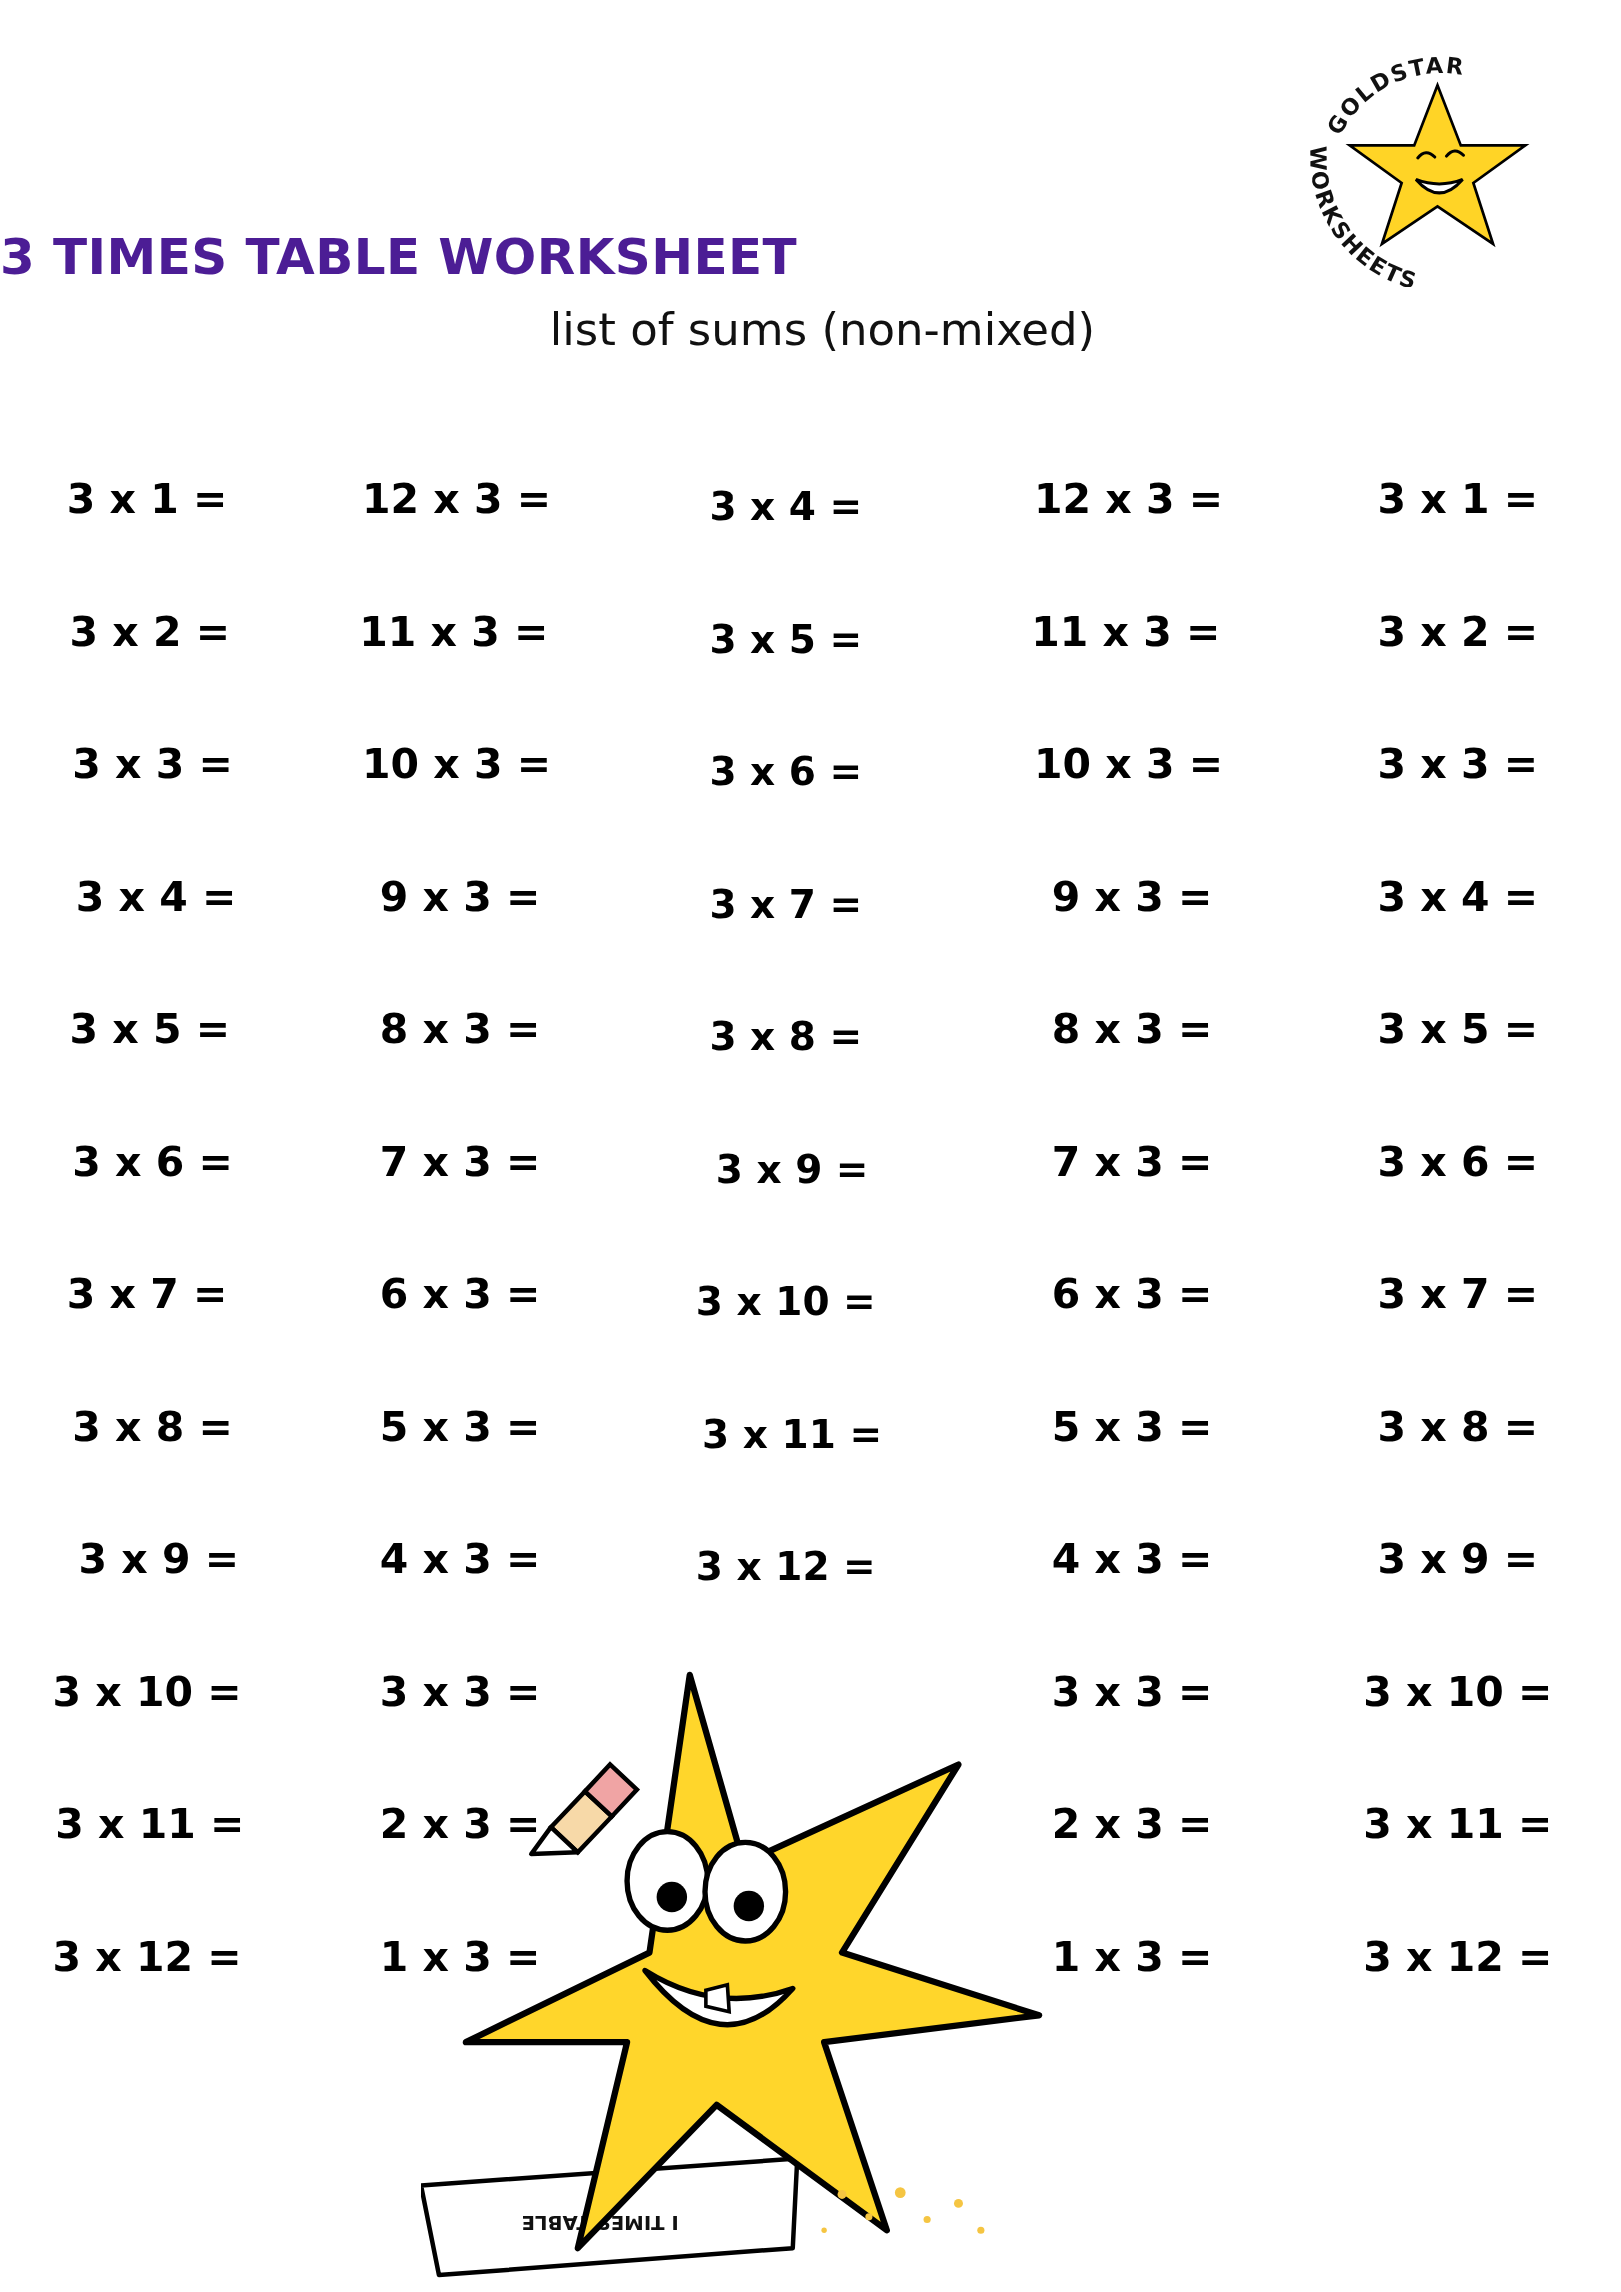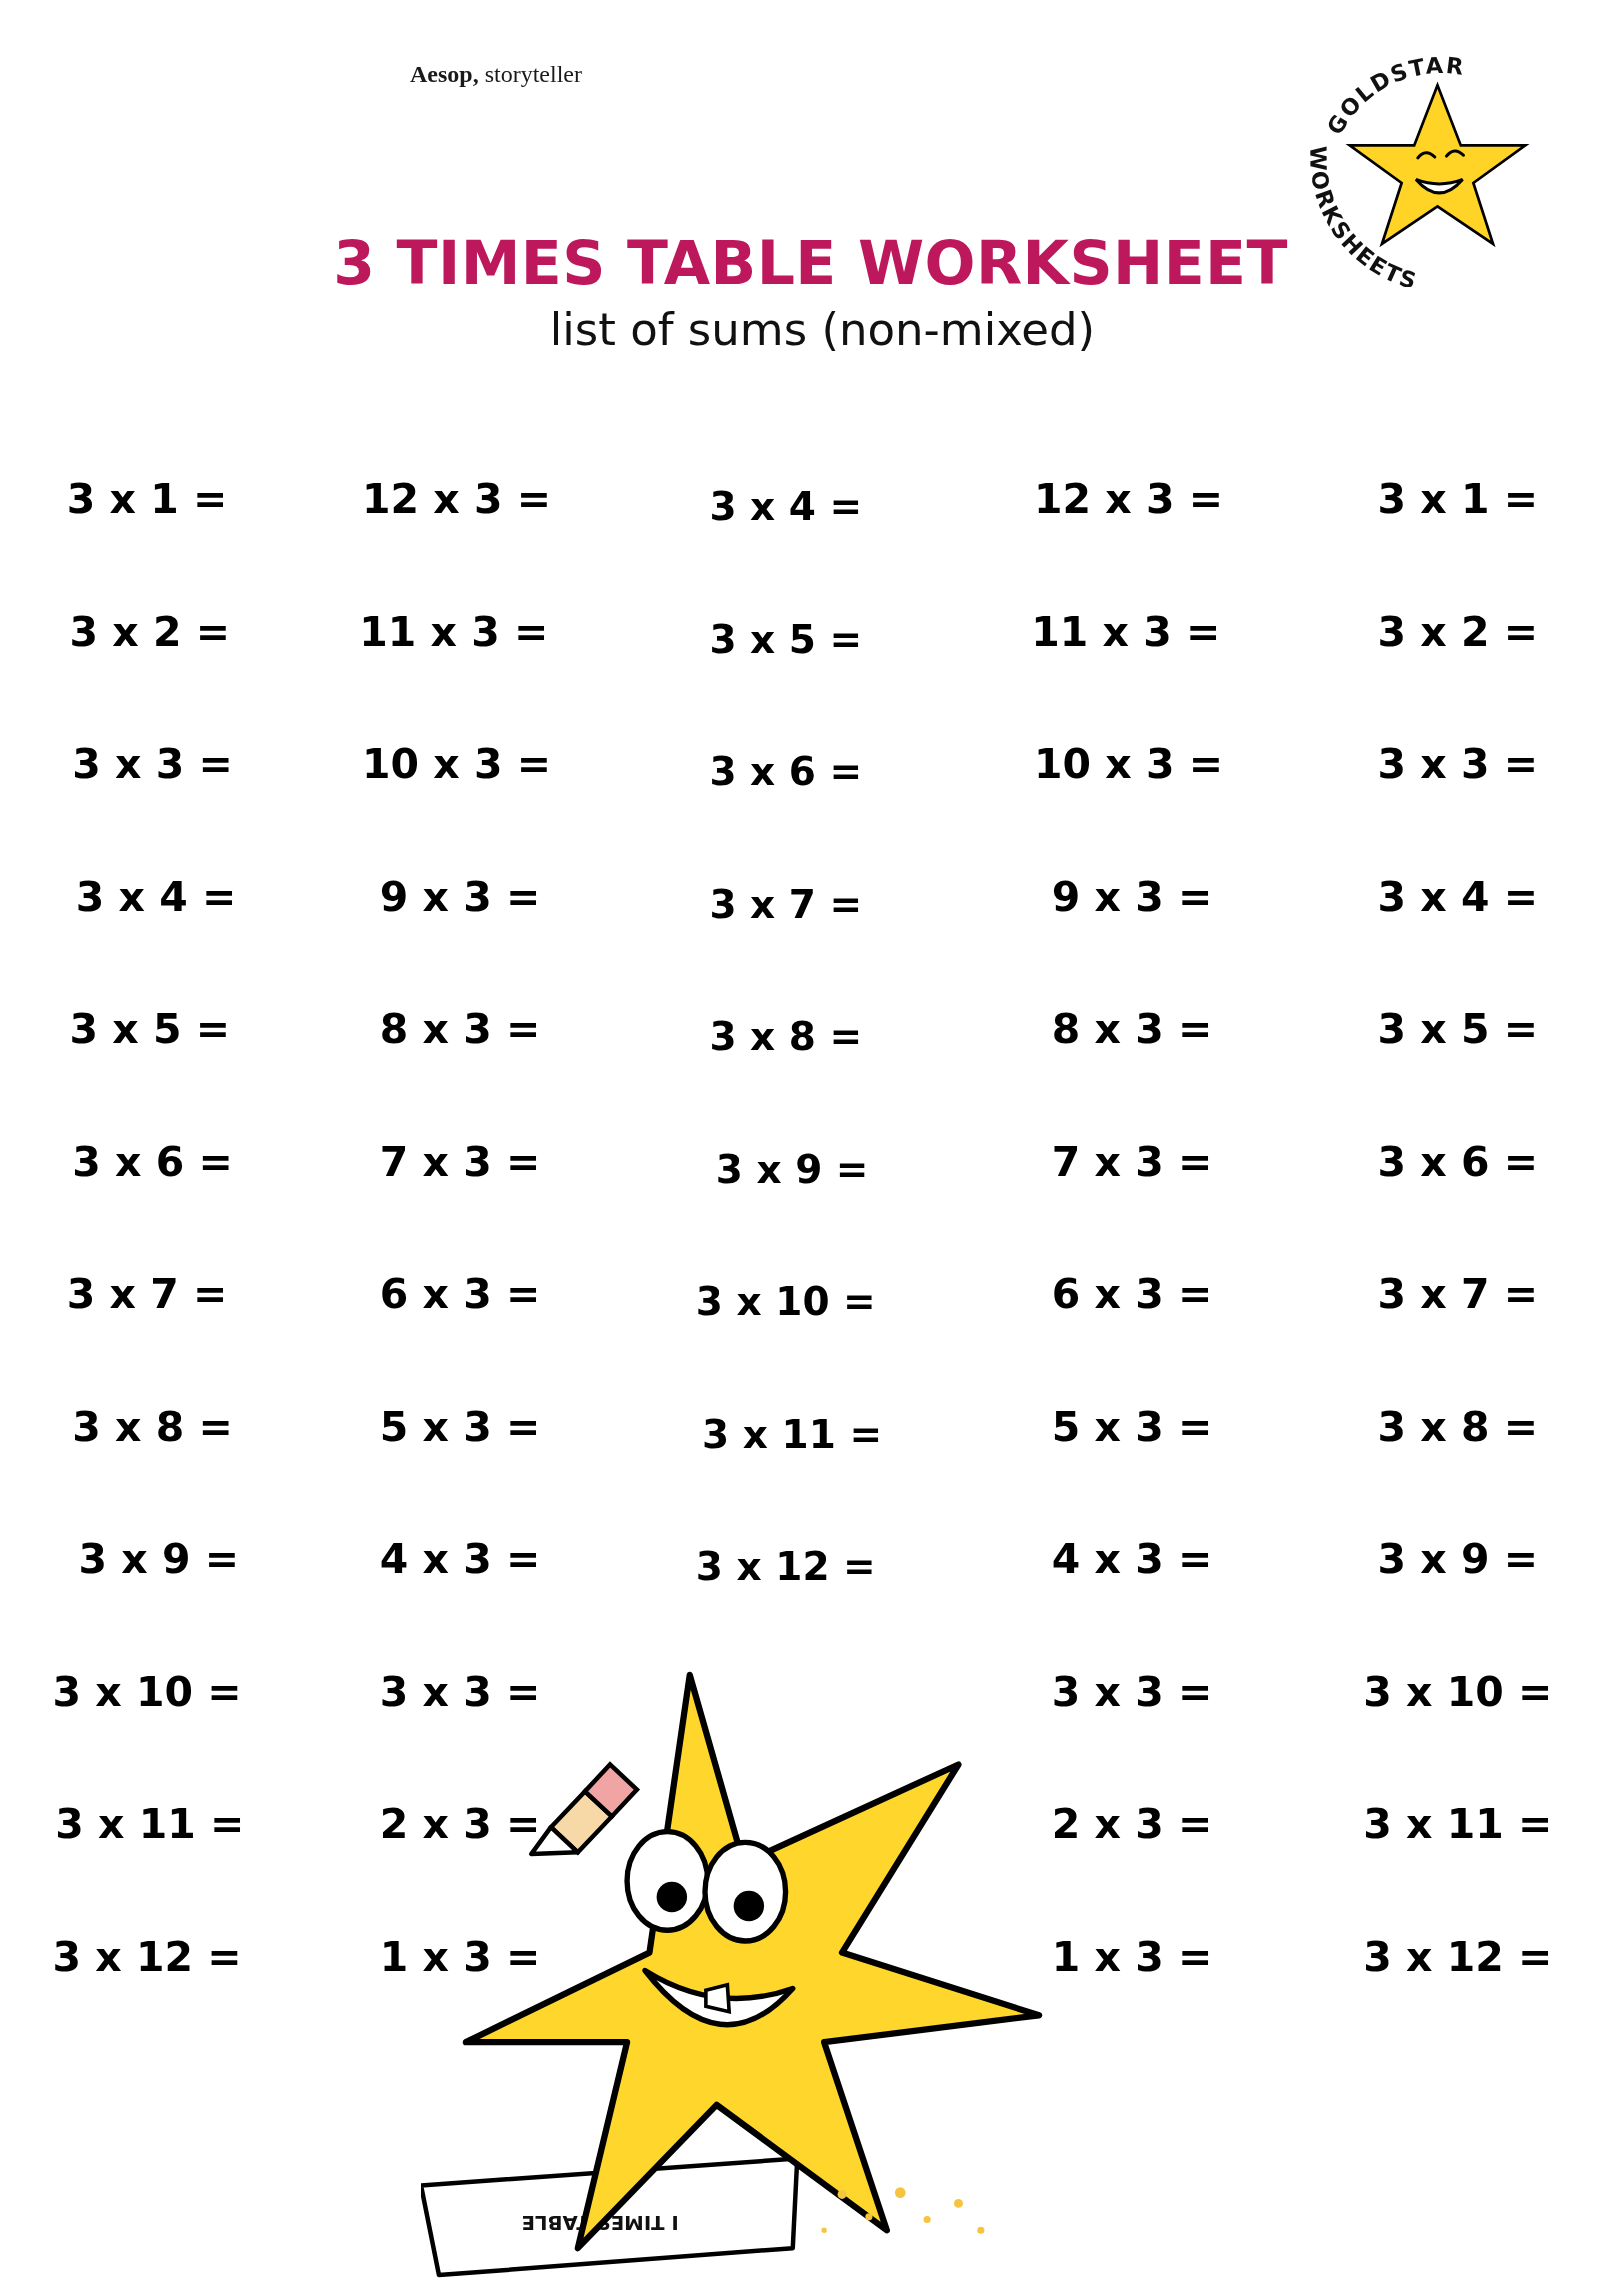--- a/index.html
+++ b/index.html
@@ -39,25 +39,24 @@
   #quote-attrib .author {
     font-weight: bold;
   }
 
   
   #title-main {
     position: absolute;
     top: 228px;
     left: 0;
     width: 1621px;
-    text-align: center;
-    font-family: "DejaVu Sans", sans-serif;
-    font-size: 60px;
+    font-family: "DejaVu Sans", sans-serif;
+    font-size: 50px;
     font-weight: 600;
-    color: #be185d;
+    color: #4c1d95;
     letter-spacing: 0.4px;
   }
   #title-sub {
     position: absolute;
     top: 303px;
     left: 12px;
     width: 1621px;
     text-align: center;
     font-family: "DejaVu Sans", sans-serif;
     font-size: 45px;
@@ -120,23 +119,20 @@
     top: 1657px;
     width: 645px;
     height: 627px;
   }
   #mascot svg { display: block; }
 </style>
 </head>
 <body>
 
 <div id="quote-block">
-  <div id="quote-attrib">
-    <span class="author">Aesop,</span><span> storyteller</span>
-  </div>
 </div>
 
 <div id="title-main">3 TIMES TABLE WORKSHEET</div>
 <div id="title-sub">list of sums (non-mixed)</div>
 
 <div id="logo">
   <svg viewBox="0 0 300 280" width="269" height="251" aria-hidden="true">
     <defs>
       <path id="arc-top" d="M 30 150 A 125 125 0 0 1 270 120" fill="none"></path>
       <path id="arc-bot" d="M 14 95 A 150 150 0 0 0 230 268" fill="none"></path>

